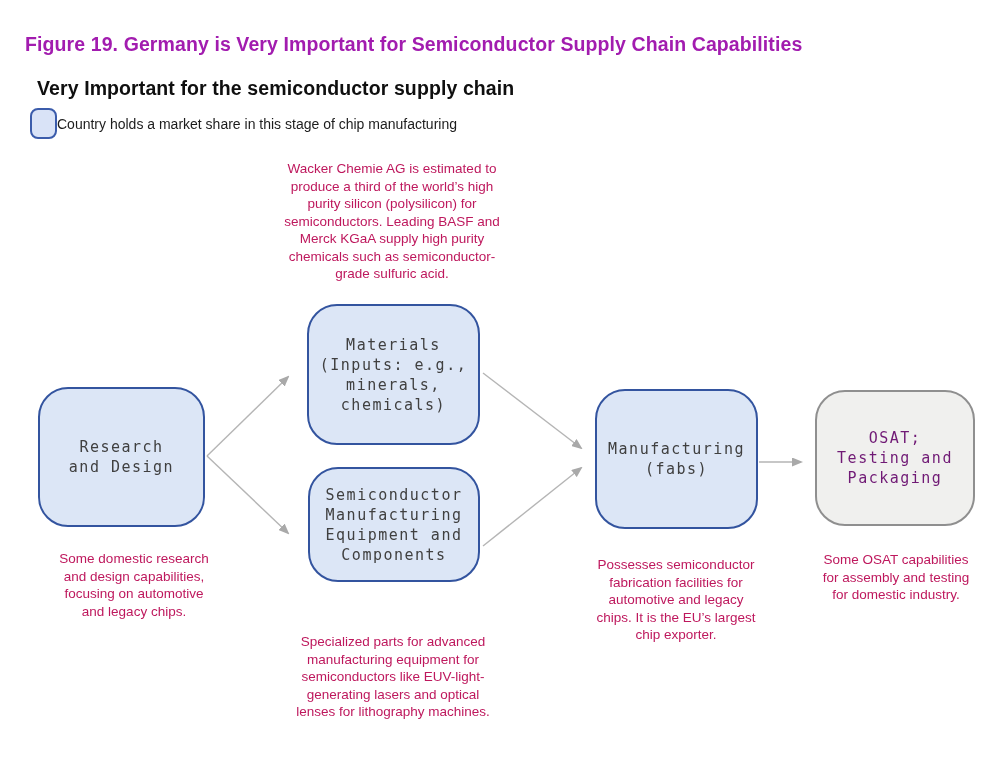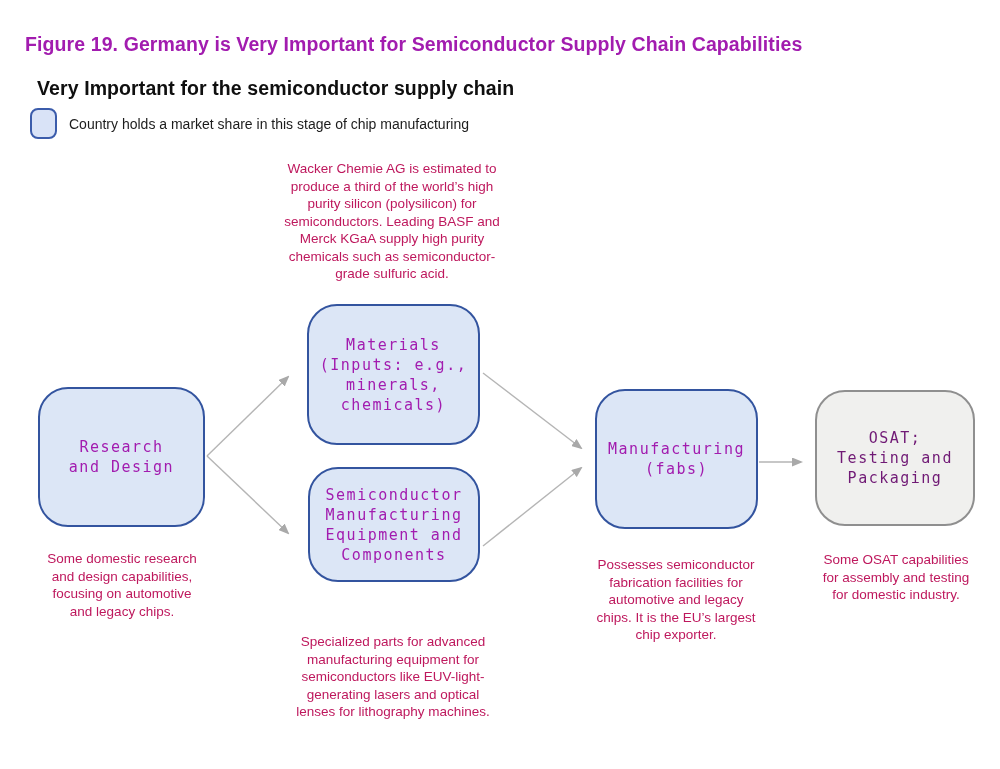--- a/index.html
+++ b/index.html
@@ -17,51 +17,51 @@
   .fig-subtitle{
     position:absolute;left:29px;top:69px;margin:8px;
     font-size:19.5px;font-weight:700;color:#0f0f0f;letter-spacing:.1px;
   }
   .legend{position:absolute;left:30px;top:108px;display:flex;align-items:center;}
   .legend-swatch{
     width:23px;height:27px;border-radius:8px;
     background:#d9e3f7;border:2px solid #3b5cab;
     display:inline-block;
   }
-  .legend-label{margin-left:12px;font-size:14px;color:#1c1c1c;}
+  .legend-label{margin-left:0;font-size:14px;color:#1c1c1c;}
   .arrows{position:absolute;left:0;top:0;pointer-events:none;}
   .node{
     position:absolute;
     display:flex;align-items:center;justify-content:center;
     text-align:center;
     border-radius:30px;
     font-family:"DejaVu Sans Mono", monospace;
     font-size:15px;line-height:20px;letter-spacing:1.5px;
     white-space:pre-line;
     box-sizing:border-box;
   }
   .node.active{
-    background:#dce6f6;border:2.5px solid #33549f;color:#a21caf;
+    background:#dce6f6;border:2.5px solid #33549f;color:#404040;
   }
   .node.inactive{
     background:#f0f0ee;border:2px solid #8f8f8f;color:#701a75;
   }
   .note{
     position:absolute;
     text-align:center;
     font-size:13.5px;line-height:17.5px;color:#be185d;
     white-space:pre-line;
   }
   #node-research      {left:38px; top:387px; width:167px;height:140px;}
   #node-materials     {left:307px;top:304px; width:173px;height:141px;}
   #node-sme           {left:308px;top:467px; width:172px;height:115px;}
   #node-manufacturing {left:595px;top:389px; width:163px;height:140px;}
   #node-osat          {left:815px;top:390px; width:160px;height:136px;}
   #note-materials     {left:262px;top:160px; width:260px;}
-  #note-research      {left:27px; top:550px; width:190px;}
+  #note-research      {left:39px; top:550px; width:190px;}
   #note-sme           {left:276px;top:633px; width:234px;}
   #note-manufacturing {left:569px;top:556px; width:214px;}
   #note-osat          {left:794px;top:551px; width:204px;}
 </style>
 </head>
 <body>
 
 <div class="canvas">
 
   <h1 class="fig-title">Figure 19. Germany is Very Important for Semiconductor Supply Chain Capabilities</h1>

